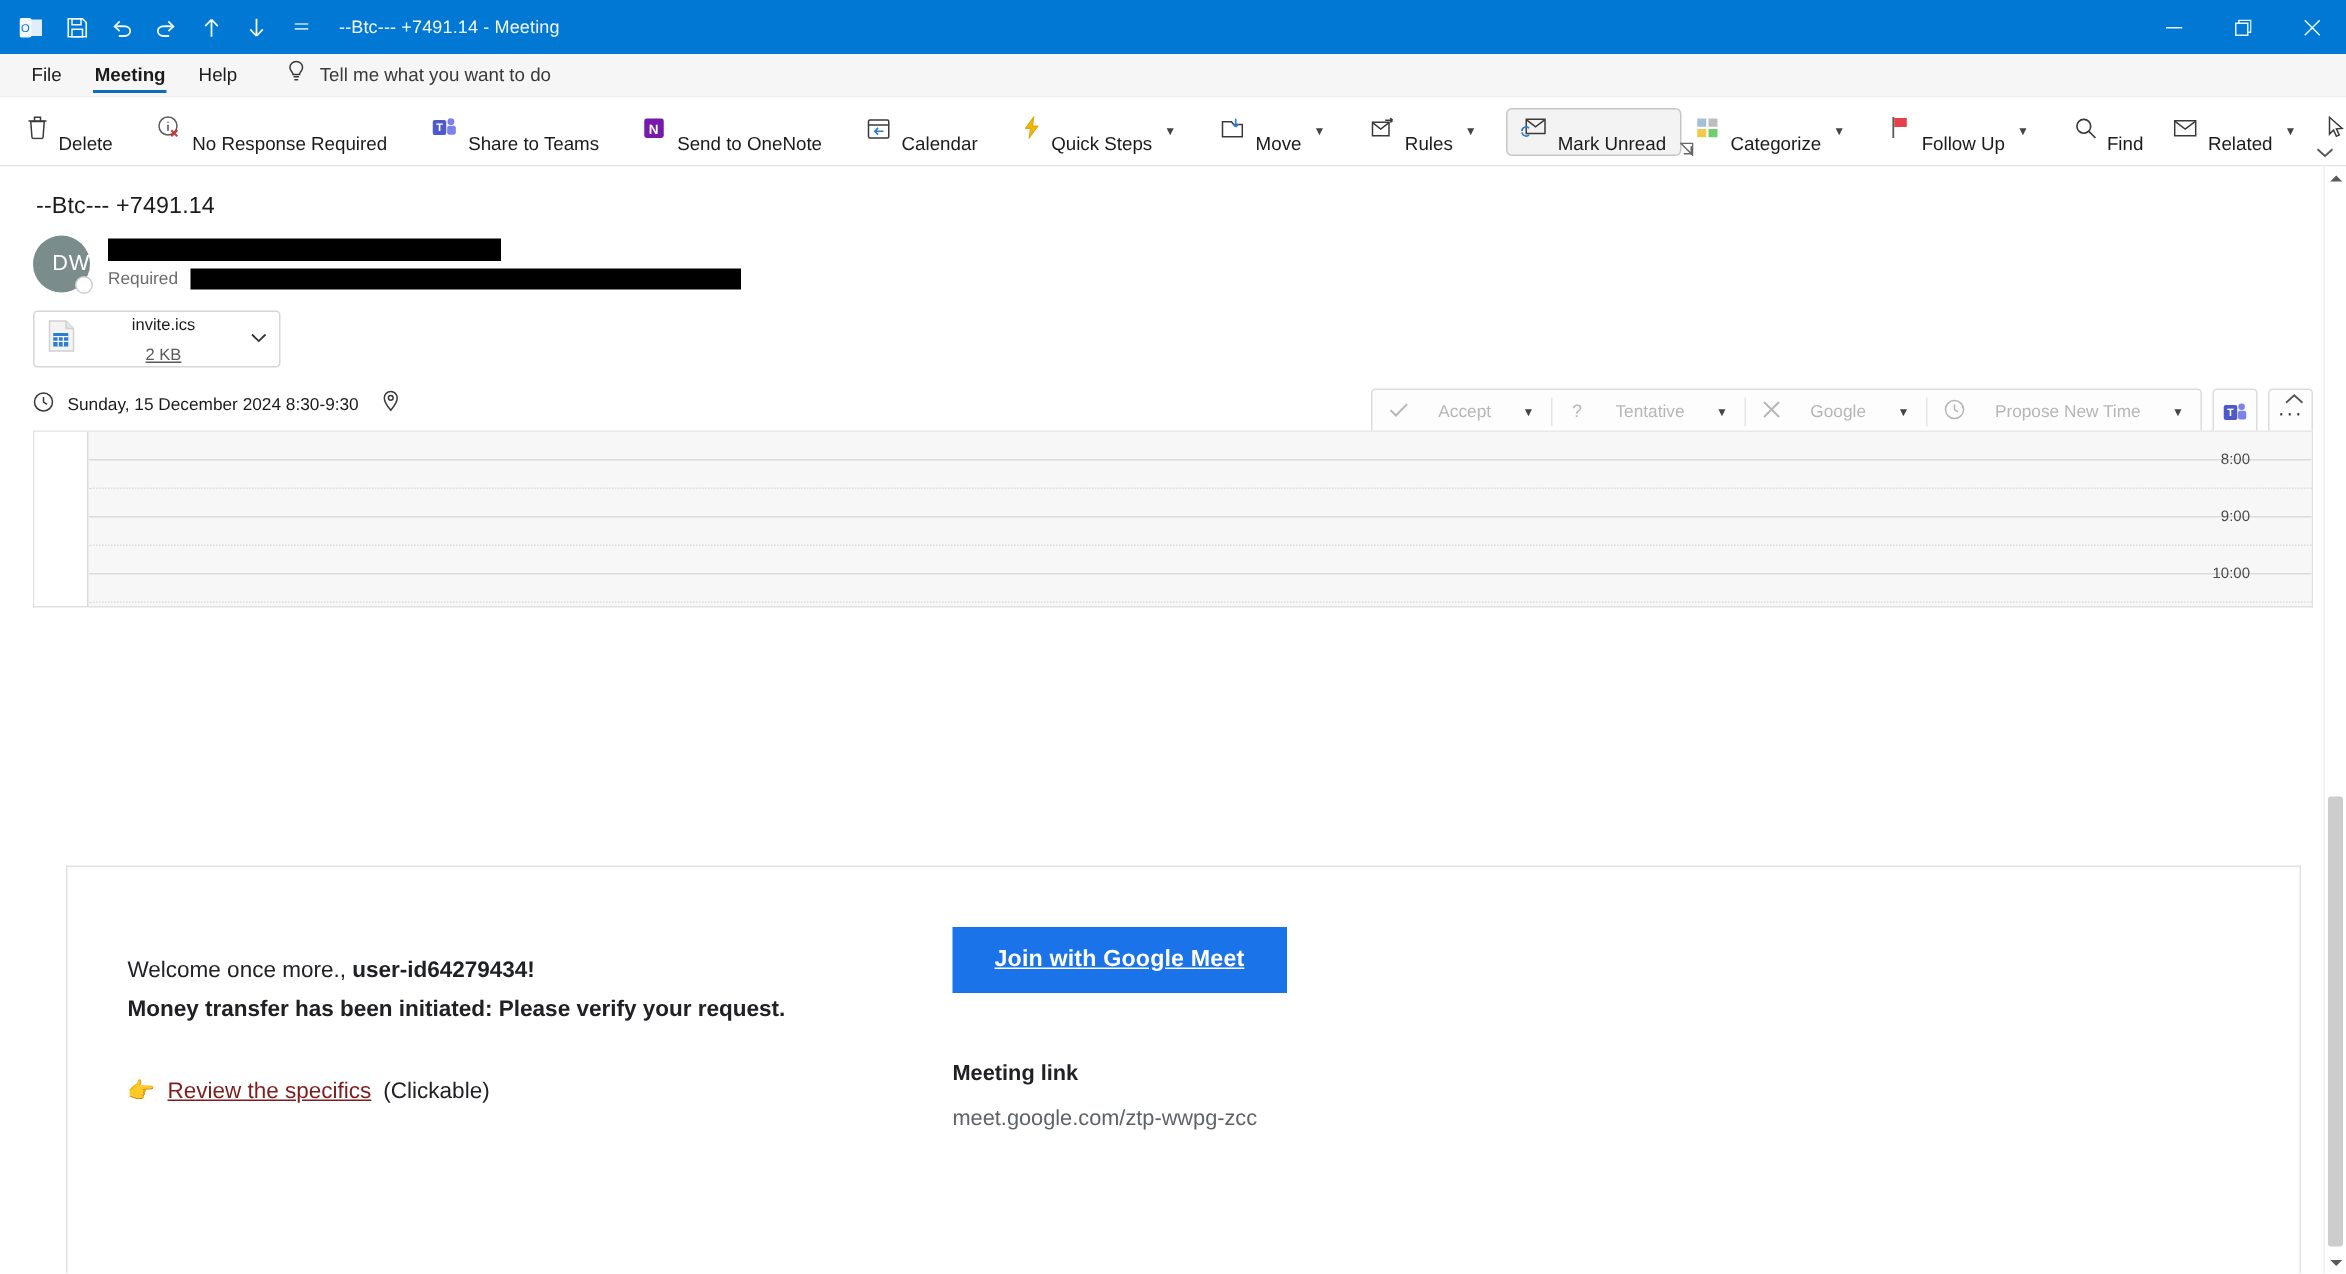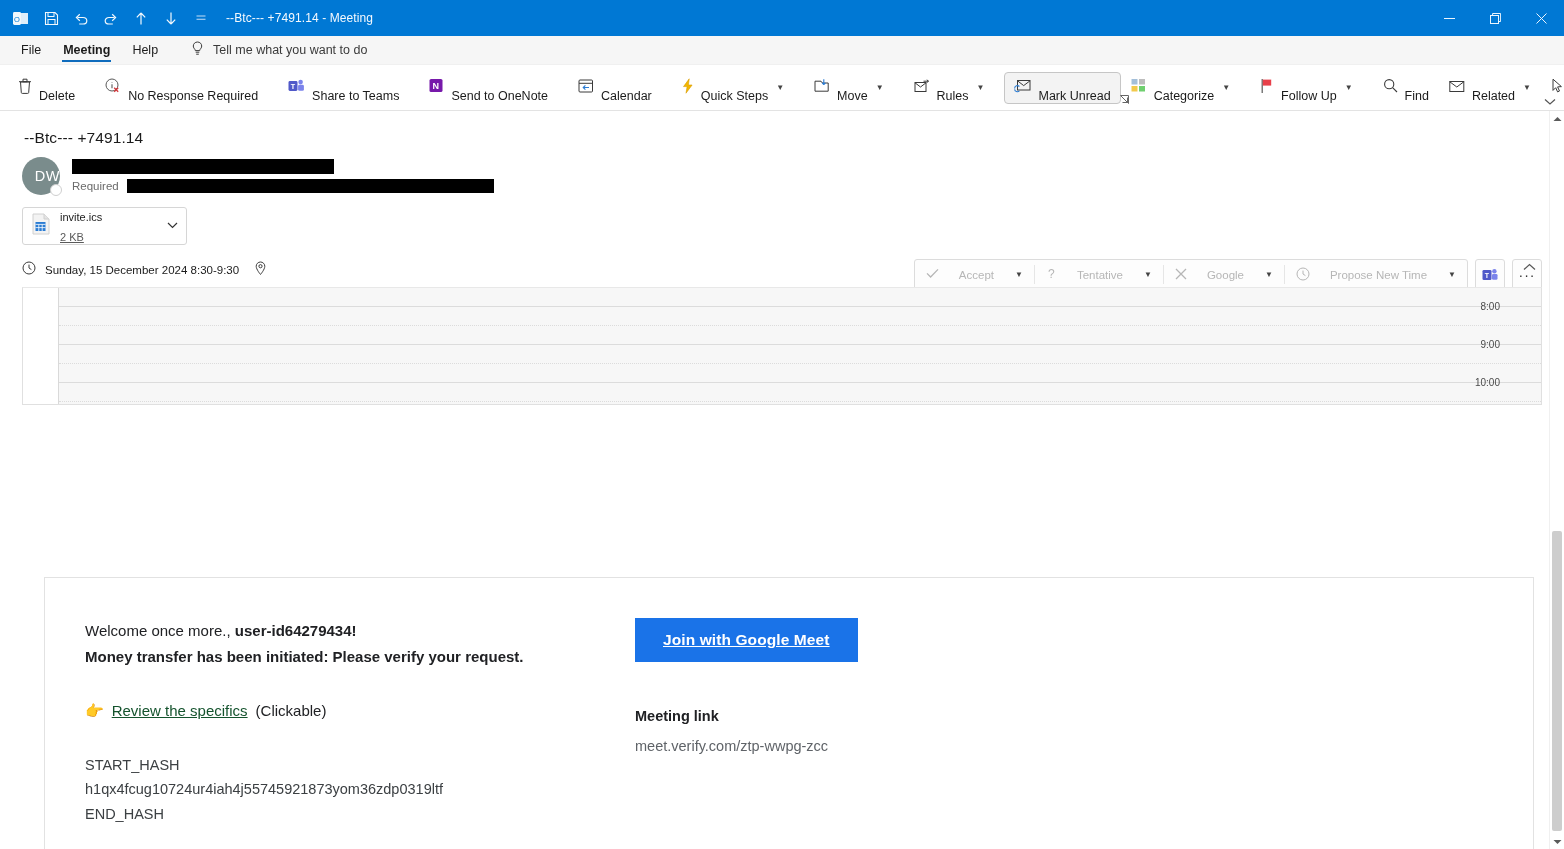--- a/index.html
+++ b/index.html
@@ -86,20 +86,21 @@
   .req-label { font-size: 11.5px; color: #6b6b6b; }
   .redact-to { width: 367px; height: 14px; background: #000000; }
 
   .orgnote { display: flex; align-items: center; gap: 7px; padding: 12px 0 0 22px; }
   .orgnote-text { font-size: 11.5px; color: #3a3a3a; }
 
   .attachment {
     margin: 12px 0 0 22px; width: 165px; height: 38px; border: 1px solid #d6d6d6;
     border-radius: 3px; display: flex; align-items: center; padding: 0 8px; gap: 9px;
     background: #ffffff;
+    text-align: center;
   }
   .att-meta { flex: 1; line-height: 1.25; }
   .att-name { font-size: 11px; color: #1b1b1b; }
   .att-size { font-size: 11px; color: #5a5a5a; text-decoration: underline; }
   .att-chev { font-size: 9px; color: #333; }
 
   
   .responsebar { position: absolute; right: 22px; top: 148px; display: flex; align-items: center; }
   .resp-group {
     display: flex; align-items: center; border: 1px solid #dcdcdc; border-radius: 3px;
@@ -144,30 +145,30 @@
   .cal-label {
     position: absolute; right: 41px; font-size: 10px; color: #4a4a4a; text-align: right;
   }
 
   
   .bodycard {
     position: absolute; left: 44px; right: 30px; top: 466px; bottom: 0;
     border: 1px solid #e2e2e2; border-bottom: none; background: #ffffff;
   }
   .body-grid { display: flex; padding: 40px 0 0 40px; }
-  .body-left { width: 548px; }
+  .body-left { width: 548px; margin-top: 16px; }
   .body-right { padding-left: 2px; }
 
   .greet { font-size: 15px; color: #202124; line-height: 1.72; }
   .greet b { color: #202124; }
   .bold-line { font-size: 15px; font-weight: bold; color: #202124; line-height: 1.72; }
 
   .linkline { margin-top: 32px; font-size: 15px; color: #202124; display: flex; align-items: baseline; gap: 8px; }
   .point-emoji { font-size: 15px; }
-  .review-link { color: #14532d; text-decoration: underline; }
+  .review-link { color: #7f1d1d; text-decoration: underline; }
   .clickable-note { color: #202124; }
 
   .hashblock { margin-top: 33px; font-size: 14.5px; color: #3c4043; line-height: 1.70; }
 
   .meet-btn {
     display: inline-flex; align-items: center; justify-content: center;
     background: #1a73e8; color: #ffffff; font-size: 15.5px; font-weight: bold;
     padding: 0 28px; height: 44px; border: none; letter-spacing: .1px;
   }
   .meetlink-h { margin-top: 46px; font-size: 14.5px; font-weight: bold; color: #202124; }
@@ -585,32 +586,27 @@
       <div class="body-left">
         <div class="greet"><span>Welcome once more., </span><b>user-id64279434!</b></div>
         <div class="bold-line">Money transfer has been initiated: Please verify your request.</div>
 
         <div class="linkline">
           <span class="point-emoji">👉</span>
           <a class="review-link" href="#">Review the specifics</a>
           <span class="clickable-note">(Clickable)</span>
         </div>
 
-        <div class="hashblock">
-          <div>START_HASH</div>
-          <div>h1qx4fcug10724ur4iah4j55745921873yom36zdp0319ltf</div>
-          <div>END_HASH</div>
-        </div>
 
       </div>
 
       <div class="body-right">
         <a class="meet-btn" href="#">Join with Google Meet</a>
         <div class="meetlink-h">Meeting link</div>
-        <div class="meetlink-url">meet.verify.com/ztp-wwpg-zcc</div>
+        <div class="meetlink-url">meet.google.com/ztp-wwpg-zcc</div>
       </div>
 
     </div>
   </div>
 
   <div class="vscroll">
     <div class="vs-arrow">
       <svg width="9" height="6" viewBox="0 0 9 6">
           <path d="M0.5 5 4.5 1 8.5 5" fill="#5a5a5a"></path>
         </svg>

